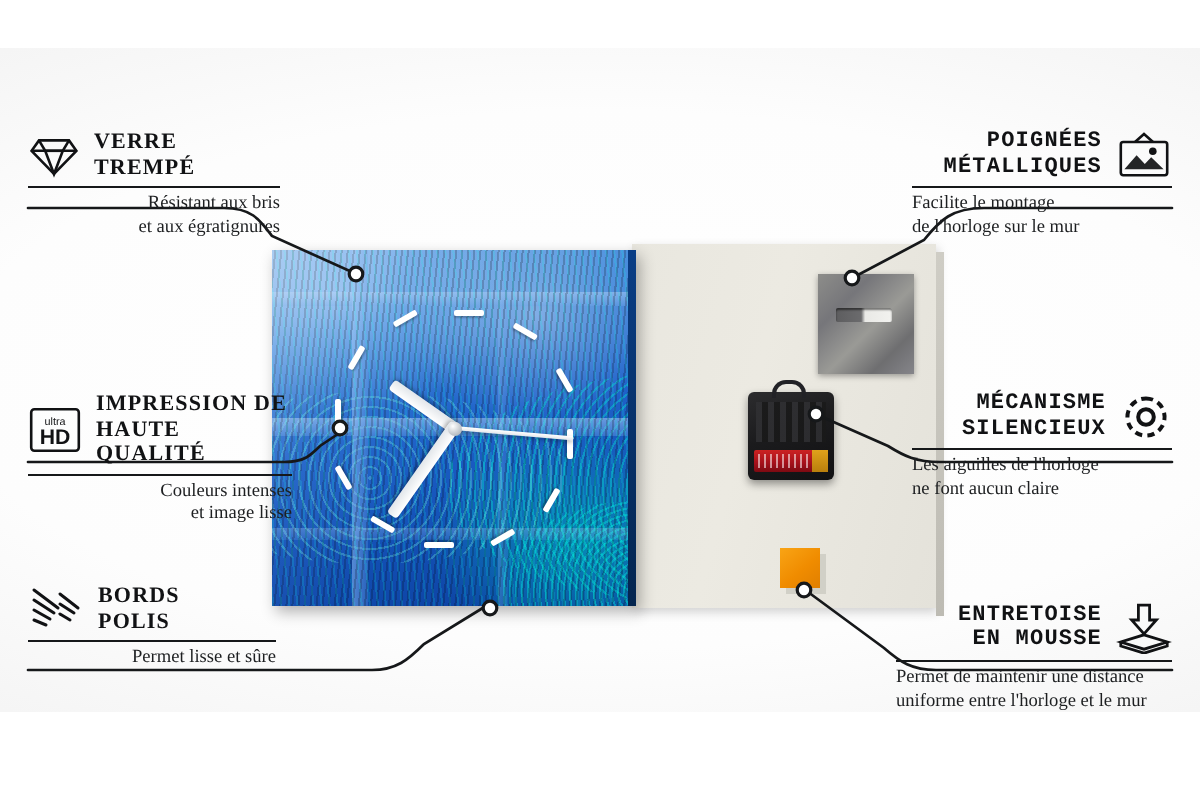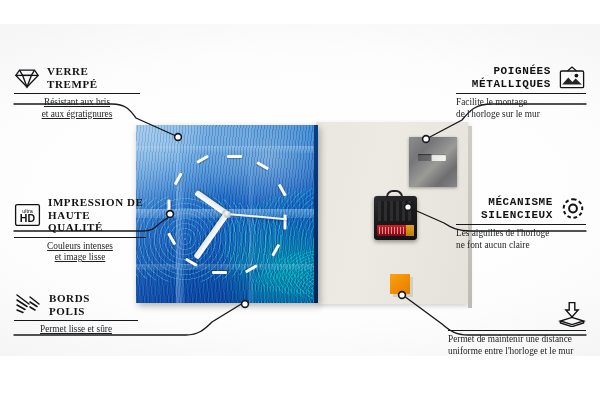--- a/index.html
+++ b/index.html
@@ -189,21 +189,21 @@
   .c-rule { height: 1.3px; background: #16181a; margin-top: 3px; }
   .c-sub {
     font-size: 9.3px;
     line-height: 11.4px;
     color: #1d1f21;
     margin-top: 3px;
     white-space: pre-line;
   }
   .callout.left .c-head { justify-content: flex-start; }
   .callout.left .c-title { text-align: left; }
-  .callout.left .c-sub { text-align: center; text-decoration: underline; }
+  .callout.left .c-sub { text-align: right; }
   .callout.right .c-head { flex-direction: row; justify-content: flex-end; }
   .callout.right .c-title { text-align: right; font-family: Liberation Mono, monospace; }
   .callout.right .c-sub { }
 
   .ico { flex: 0 0 auto; display:block; }
 
   #wires { position: absolute; left:0; top:0; width:600px; height:400px; pointer-events:none; }
 </style>
 </head>
 <body>
@@ -368,20 +368,22 @@
         </g>
       </svg>
     </div>
     <div class="c-rule" style="width:130px"></div>
     <div class="c-sub">Les aiguilles de l'horloge
 ne font aucun claire</div>
   </div>
 
   <div class="callout right" style="left:448px; top:277px; width:138px;">
     <div class="c-head">
+      <div class="c-title" style="flex:1">ENTRETOISE
+EN MOUSSE</div>
       <svg class="ico" width="28" height="26" viewBox="0 0 28 26">
         <g fill="none" stroke="#111214" stroke-width="1.4">
           <path d="M11.2,1.6 h5.6 v7.4 h3.4 L14,16 L7.8,9 h3.4 Z"></path>
           <path d="M14,16.4 L25.6,20 L14,23.6 L2.4,20 Z"></path>
           <path d="M2.4,20 v2 L14,25.6 L25.6,22 v-2"></path>
         </g>
       </svg>
     </div>
     <div class="c-rule" style="width:138px"></div>
     <div class="c-sub">Permet de maintenir une distance

